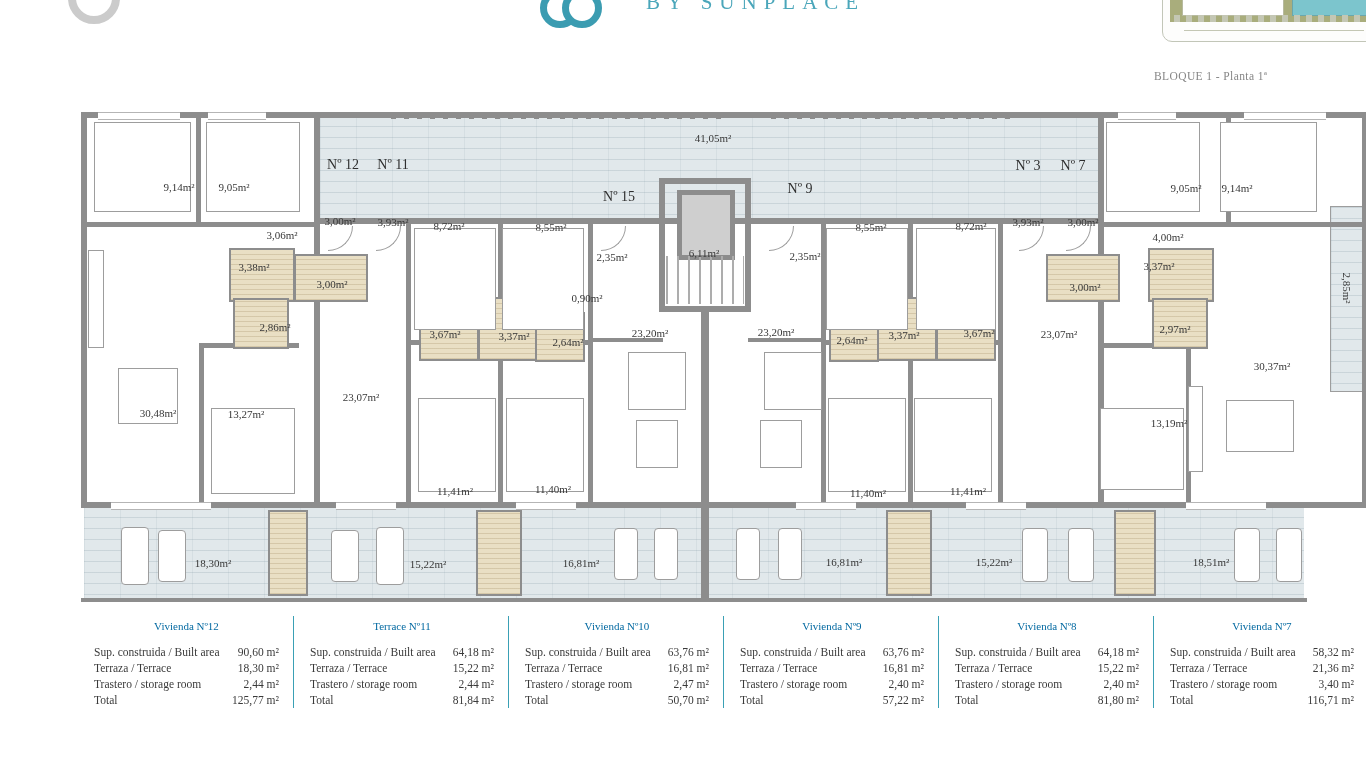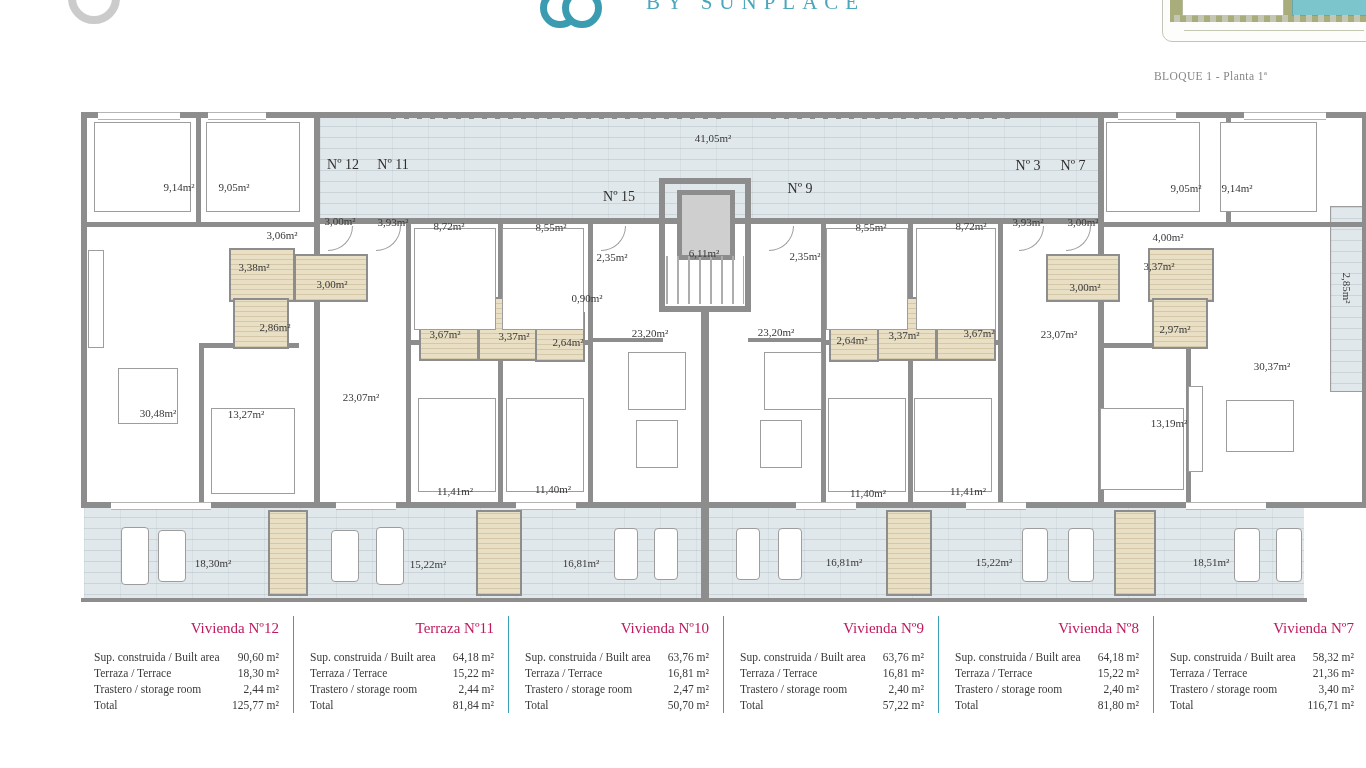--- a/index.html
+++ b/index.html
@@ -40,21 +40,21 @@
   .mapgreen{position:absolute;left:16px;top:0;width:212px;height:40px;background:#a9ad7c;}
   .mapbuilding{position:absolute;left:28px;top:0;width:100px;height:32px;background:#fff;border:1px solid #b7ba9f;}
   .mappool{position:absolute;left:138px;top:0;width:82px;height:32px;background:#7cc5cd;border:1px solid #6aa7ad;}
   .mapticks{position:absolute;left:20px;top:33px;width:204px;height:7px;
     background-image:repeating-linear-gradient(90deg,#c4c7b4 0 6px,transparent 6px 12px);}
   .mapdim{position:absolute;left:30px;top:48px;width:180px;height:1px;background:#c4c7b4;}
   
   .table{position:absolute;left:42px;top:616px;width:1290px;display:grid;grid-template-columns:repeat(6,1fr);}
   .tcol{padding:0 14px 0 16px;}
   .tcol + .tcol{border-left:1.5px solid #3aa0b5;}
-  .ttitle{text-align:right;font-size:15px;color:#be185d;margin:4px 0 12px 0;}
+  .ttitle{text-align:center;font-size:11px;color:#0369a1;margin:4px 0 12px 0;}
   .trow{display:flex;justify-content:space-between;font-size:11.5px;line-height:16px;color:#3a3a3a;}
   .tval{text-align:right;white-space:nowrap;}
   .tlabel{white-space:nowrap;}
 </style>
 </head>
 <body>
 
 <div id="page">
 
   <div class="ringgrey" style="left:32px;top:-28px;"></div>
@@ -331,21 +331,21 @@
           <span class="tlabel">Trastero / storage room</span>
           <span class="tval">2,44 m²</span>
         </div>
         <div class="trow">
           <span class="tlabel">Total</span>
           <span class="tval">125,77 m²</span>
         </div>
       </div>
 
       <div class="tcol">
-        <div class="ttitle">Terraza Nº11</div>
+        <div class="ttitle">Terrace Nº11</div>
         <div class="trow">
           <span class="tlabel">Sup. construida / Built area</span>
           <span class="tval">64,18 m²</span>
         </div>
         <div class="trow">
           <span class="tlabel">Terraza / Terrace</span>
           <span class="tval">15,22 m²</span>
         </div>
         <div class="trow">
           <span class="tlabel">Trastero / storage room</span>

